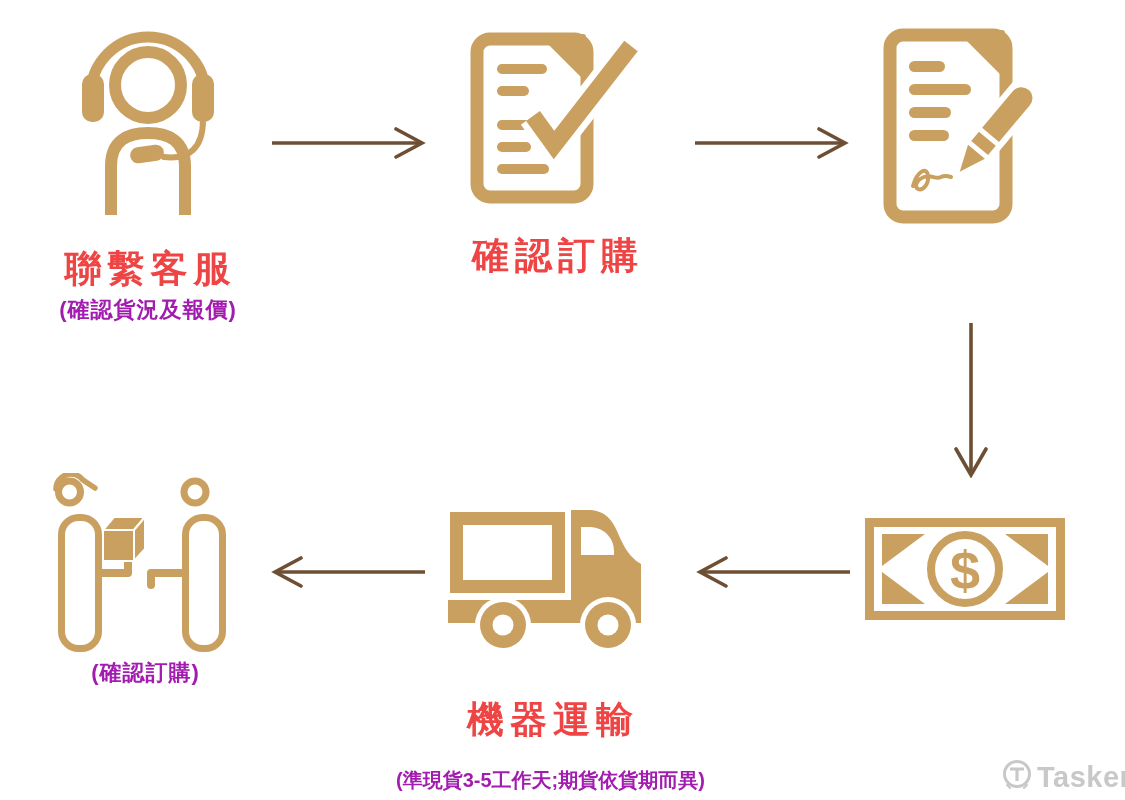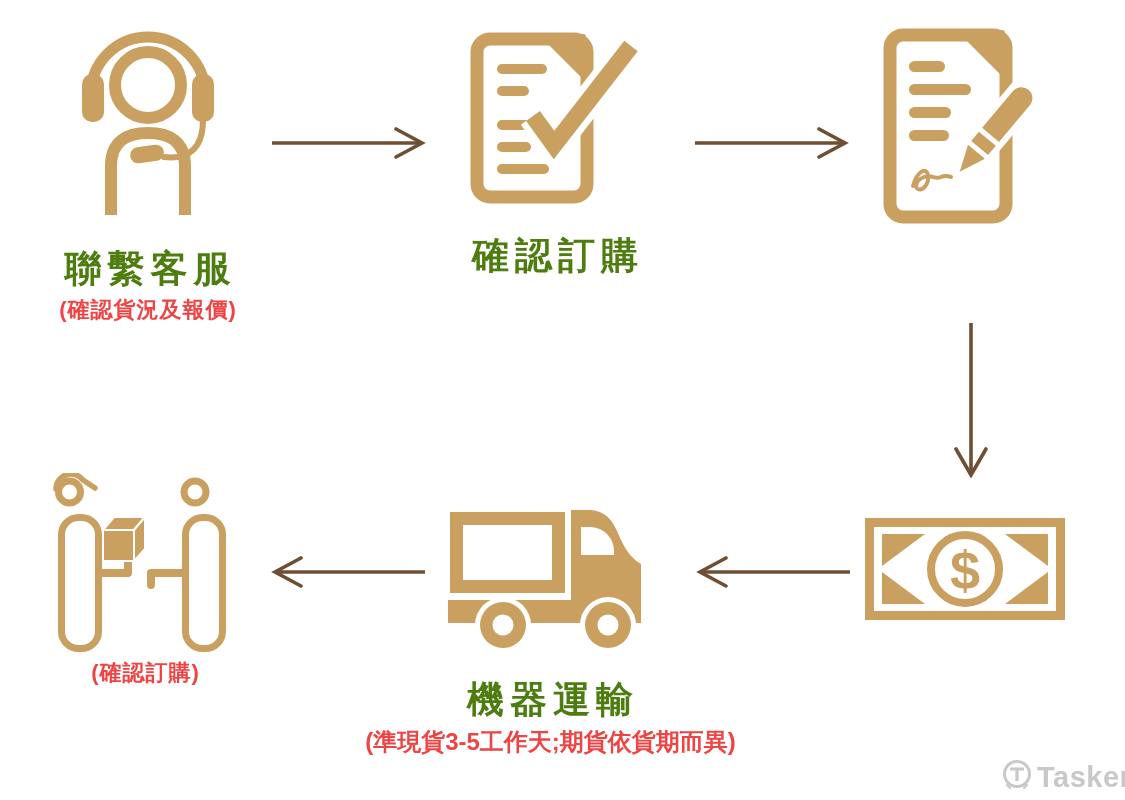--- a/index.html
+++ b/index.html
@@ -4,47 +4,47 @@
 <style>
   html,body{margin:0;padding:0;}
   body{
     width:1125px;height:800px;position:relative;overflow:hidden;
     background:#ffffff;
     font-family:"Liberation Sans","DejaVu Sans",sans-serif;
   }
   .step{position:absolute;display:flex;flex-direction:column;align-items:center;}
   .icon-wrap{display:flex;align-items:center;justify-content:center;}
   .title{
-    font-size:37px;font-weight:bold;color:#4d7c0f;
+    font-size:37px;font-weight:bold;color:#ef4444;
     letter-spacing:6px;padding-left:6px;line-height:1.1;white-space:nowrap;
   }
   .subtitle{
-    font-size:22px;font-weight:bold;color:#ef4444;
+    font-size:22px;font-weight:bold;color:#a21caf;
     letter-spacing:1px;padding-left:1px;margin-top:8px;line-height:1.1;white-space:nowrap;
   }
-  .subtitle-small{font-size:24px;letter-spacing:0;}
+  .subtitle-small{font-size:20px;letter-spacing:0;}
   .arrow{position:absolute;}
   .arrow svg{display:block;}
   .watermark{
     position:absolute;left:1000px;top:758px;
     display:flex;align-items:center;gap:3px;
   }
   .watermark-text{
     font-size:29px;font-weight:bold;color:#C8C8C8;letter-spacing:0.5px;line-height:1;
   }
   
   .s1{left:35px;top:30px;width:225px;}
   .s1 .title{margin-top:34px;}
   .s2{left:435px;top:32px;width:240px;}
   .s2 .title{margin-top:32px;}
   .s3{left:855px;top:28px;width:220px;}
   .s3 .title{margin-top:25px;}
   .s4{left:855px;top:518px;width:220px;}
   .s4 .title{margin-top:55px;}
-  .s5{left:370px;top:507px;width:360px;}
+  .s5{left:370px;top:507px;width:360px;gap:20px;}
   .s5 .title{margin-top:26px;}
   .s6{left:40px;top:473px;width:210px;}
   .s6 .title{margin-top:20px;}
 </style>
 </head>
 <body>
 
 <div class="step s1">
   <div class="icon-wrap">
     <svg width="140" height="185" viewBox="0 0 140 185">

